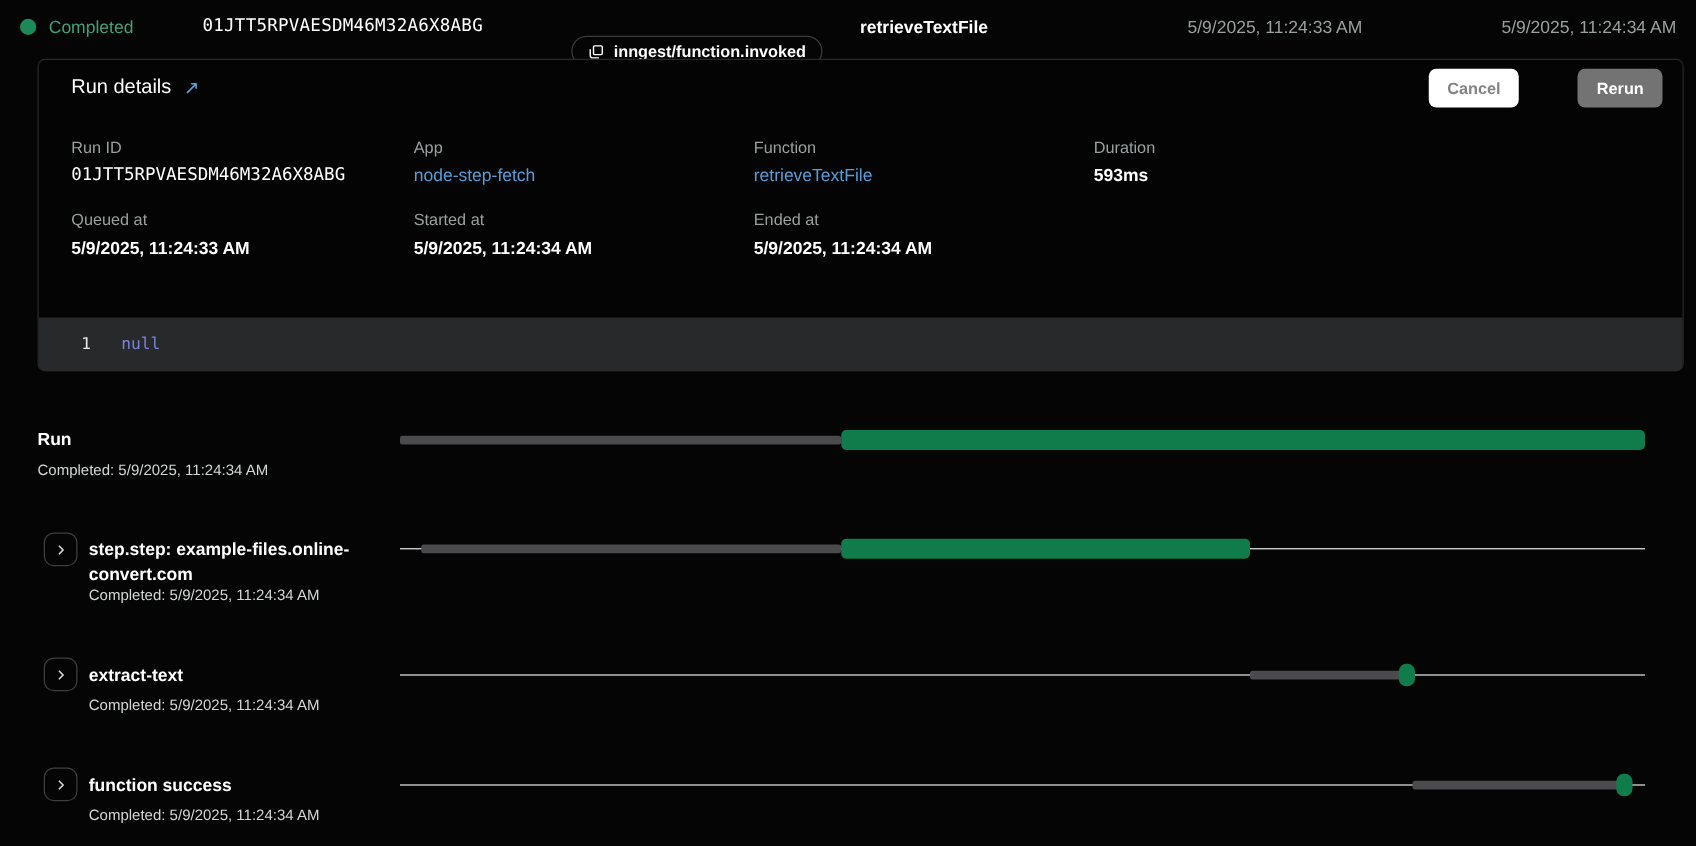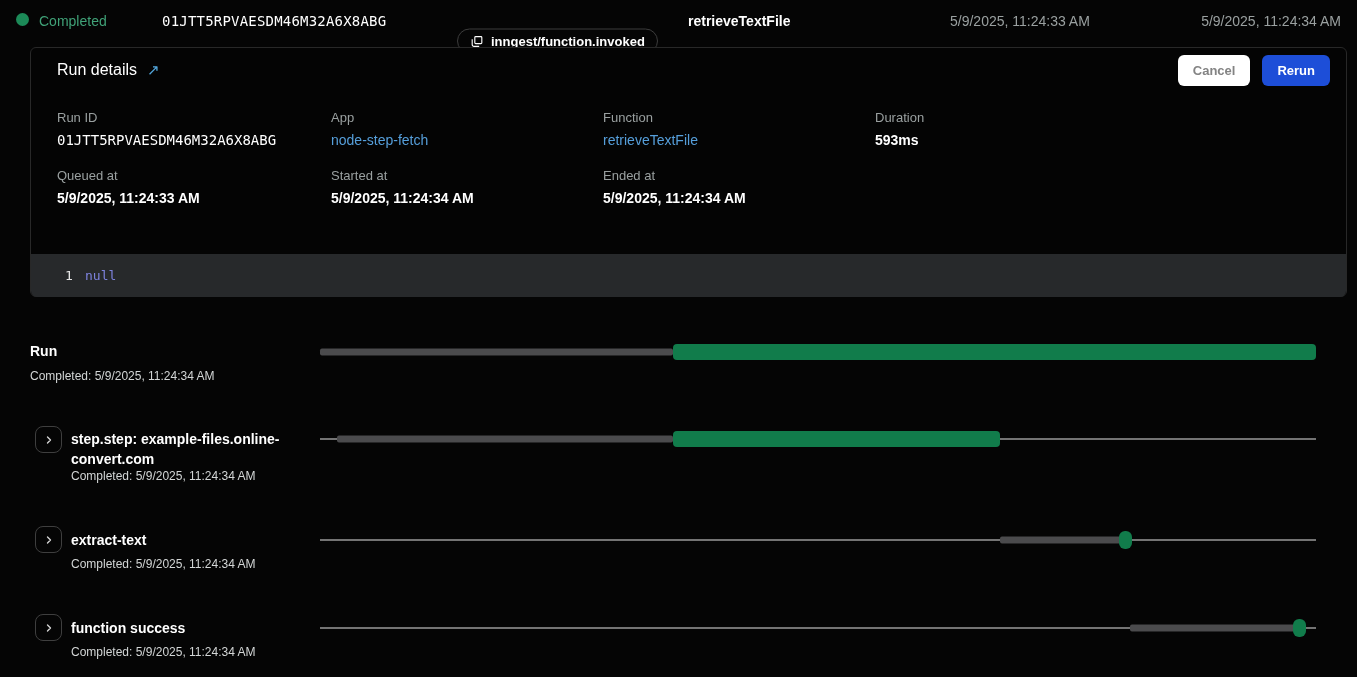--- a/index.html
+++ b/index.html
@@ -2,21 +2,21 @@
 <html><head>
 <meta charset="utf-8">
 <style>
   * { margin:0; padding:0; box-sizing:border-box; }
   html,body { width:1357px; height:677px; background:#050505; overflow:hidden;
               font-family:"Liberation Sans", sans-serif; color:#fff; }
 
   
   .topbar { position:relative; height:42px; width:100%; }
   .topbar > * { position:absolute; top:50%; transform:translateY(-50%); }
-  .status-wrap { left:16px; display:flex; align-items:flex-start; gap:10px; }
+  .status-wrap { left:16px; display:flex; align-items:center; gap:10px; }
   .status-dot { width:13px; height:13px; border-radius:50%; background:#1c8a58; }
   .status-label { color:#40a278; font-size:14px; }
   .runid-top { left:162px; font-family:"DejaVu Sans Mono", monospace; font-size:14px; color:#fff; letter-spacing:.2px; }
   .event-badge { left:457px; display:flex; align-items:center; gap:7px; height:25px;
                  padding:0 12px; border:1px solid #3c3c3c; border-radius:13px;
                  font-size:13px; font-weight:600; color:#fff; cursor:pointer;margin-top:20px; }
   .fn-top { left:688px; font-size:14px; font-weight:600; }
   .ts-1 { left:950px; font-size:14px; color:#9aa0a0; }
   .ts-2 { right:16px; font-size:14px; color:#9aa0a0; }
 
@@ -24,21 +24,21 @@
   .card { position:absolute; left:30px; top:47px; width:1317px; height:250px;
           border:1px solid #282828; border-radius:6px; background:#040404; }
   .card-header { position:absolute; top:0; left:0; right:0; height:44px;
                  display:flex; align-items:center; padding:0 16px 0 26px;justify-content:space-between; }
   .card-title { font-size:16px; font-weight:500; }
   .ext-arrow { color:#53a7dd; font-size:15px; margin-left:10px; cursor:pointer; }
   .header-actions { margin-left:auto; display:flex; gap:12px; }
   .btn { border:none; border-radius:6px; font-size:13px; font-weight:600;
          padding:8px 15px; cursor:pointer; font-family:"Liberation Sans", sans-serif; }
   .btn-cancel { background:#ffffff; color:#838383; }
-  .btn-rerun  { background:#1d4ed8; color:#fff; }
+  .btn-rerun  { background:#737373; color:#fff;margin-left:35px; }
 
   .details-grid { position:absolute; top:62px; left:26px; right:16px;
                   display:grid; grid-template-columns:274px 272px 272px 1fr; row-gap:20px; }
   .field-label { font-size:13px; color:#9aa0a0; margin-bottom:7px; }
   .field-value { font-size:14px; color:#fff; }
   .v-mono { font-family:"DejaVu Sans Mono", monospace; }
   .v-link { color:#569fdb; cursor:pointer; }
   .v-bold { font-weight:700; }
 
   .output-header { position:absolute; top:168px; left:0; right:0; height:34px;
@@ -52,21 +52,21 @@
   .icon-btn { width:27px; height:26px; border:1px solid #4c4c4c; border-radius:7px;
               background:transparent; display:flex; align-items:center; justify-content:center;
               cursor:pointer; }
   .icon-btn svg { stroke:#e0e0e0; }
 
   .code-block { position:absolute; top:206px; left:0; width:100%; height:43px;
                 background:#27292b; border-radius:0 0 6px 6px;
                 display:flex; align-items:center;
                 font-family:"DejaVu Sans Mono", monospace; font-size:13px; }
   .line-num { margin-left:34px; width:20px; color:#e8e8e8; }
-  .code-text { margin-left:0; color:#7d82dd; }
+  .code-text { margin-left:12px; color:#7d82dd; }
 
   
   .tl-label { position:absolute; font-size:14px; font-weight:600; color:#fff; line-height:20px; }
   .tl-completed { position:absolute; font-size:12px; color:#d3d6d6; }
   .chev-btn { position:absolute; width:27px; height:27px; border:1px solid #3f3f3f;
               border-radius:8px; background:transparent; display:flex;
               align-items:center; justify-content:center; cursor:pointer; }
   .chev-btn svg { stroke:#d6d6d6; }
   .bars { position:absolute; left:320px; width:996px; cursor:pointer; }
   .track { position:absolute; top:50%; transform:translateY(-50%); height:1px; width:100%; background:#e3e3e3; }

